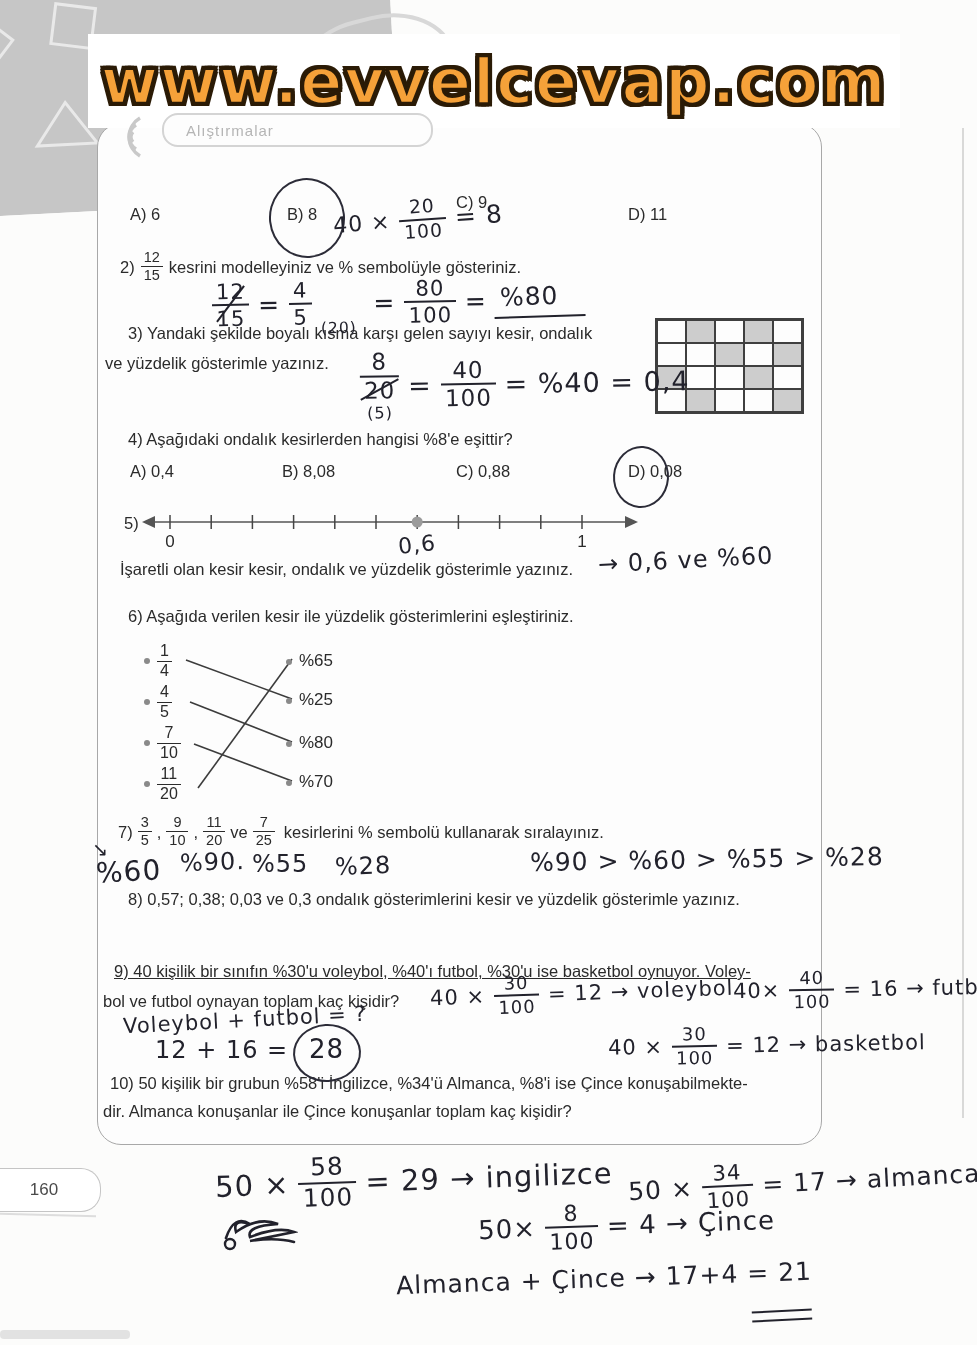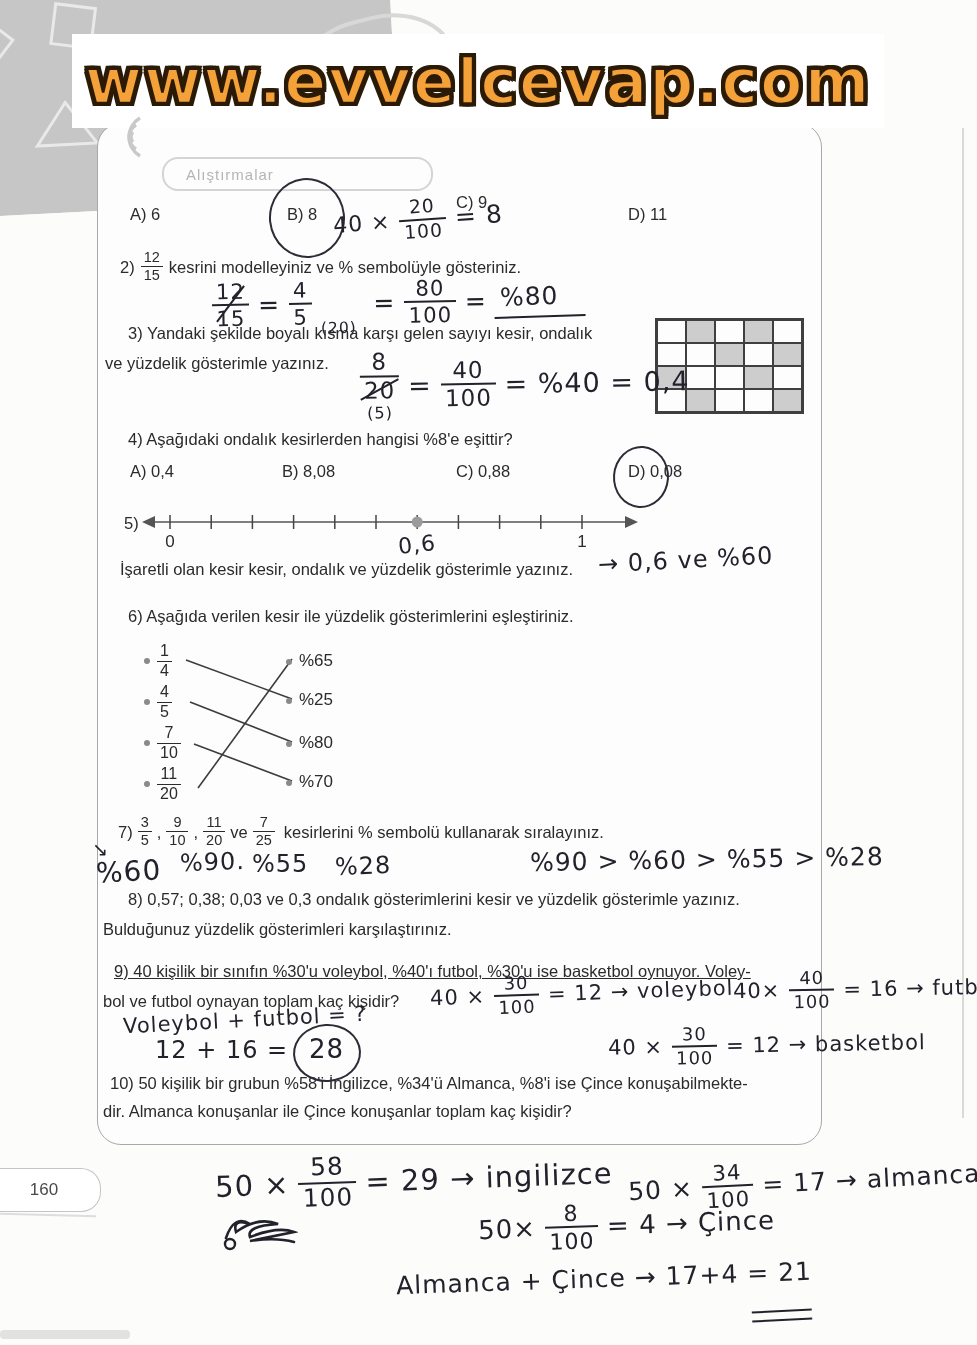--- a/index.html
+++ b/index.html
@@ -23,27 +23,27 @@
          background:#22222c;transform:rotate(-52deg);}
   .struckden .hden{position:relative;}
   .struckden .hden::after{content:"";position:absolute;left:-2px;right:-2px;top:45%;height:2px;
          background:#22222c;transform:rotate(-28deg);}
   .hsub{font-size:.62em;align-self:flex-end;transform:translateY(9px);}
   .circle{border:2px solid #2c2c38;border-radius:50%;}
   .bullet{display:inline-block;width:6px;height:6px;border-radius:50%;background:#8a8a8a;
           margin-right:7px;vertical-align:middle;}
   .card{border:1.6px solid #a8a8a8;border-radius:24px;background:#fdfdfd;}
   
-  .wm-box{background:#ffffff;}
+  .wm-box{background:#ffffff;margin-left:16px;}
   .wm-text{font-family:"DejaVu Sans",sans-serif;font-weight:bold;font-size:62px;letter-spacing:2px;
     color:#f5a139;-webkit-text-stroke:2.5px #2b1b06;
     text-shadow:3px 3px 0 #2b1b06,-3px -3px 0 #2b1b06,3px -3px 0 #2b1b06,-3px 3px 0 #2b1b06,
                 0 3px 0 #2b1b06,0 -3px 0 #2b1b06,3px 0 0 #2b1b06,-3px 0 0 #2b1b06;}
   .tab{border:2px solid #d4d4d4;border-radius:16px;background:#fdfdfd;color:#b5b5b5;
-       font-size:15px;letter-spacing:1px;display:flex;align-items:center;padding-left:22px;margin-top:44px;}
+       font-size:15px;letter-spacing:1px;display:flex;align-items:center;padding-left:22px;}
   #q3-grid{display:grid;grid-template-columns:repeat(5,29px);grid-auto-rows:23px;border:2px solid #3f3f3f;}
   .gcell{border:1px solid #3f3f3f;}
   .gcell.shaded{background:#cdcdcd;}
   .pagetab{background:#fff;border:1.6px solid #c5c5c5;border-left:none;
            border-radius:0 20px 20px 0;color:#4a4a4a;font-size:17px;
            display:flex;align-items:center;justify-content:center;}
   .underline-hw{border-bottom:2.6px solid #22222c;padding:0 26px 5px 6px;}
   .dbl-underline{border-top:2.6px solid #22222c;border-bottom:2.6px solid #22222c;height:7px;}
 </style>
 </head>
@@ -260,21 +260,20 @@
     <span style="margin-left:4px;">kesirlerini % sembolü kullanarak sıralayınız.</span>
   </div>
   <span class="abs hw" style="left:92px;top:838px;font-size:19px;z-index:4;">↘</span>
   <span class="abs hw" style="left:96px;top:855px;font-size:28px;transform:rotate(-3deg);z-index:4;">%60</span>
   <span class="abs hw" style="left:180px;top:848px;font-size:24px;transform:rotate(-2deg);z-index:4;">%90.</span>
   <span class="abs hw" style="left:252px;top:850px;font-size:24px;z-index:4;">%55</span>
   <span class="abs hw" style="left:335px;top:852px;font-size:24px;transform:rotate(-2deg);z-index:4;">%28</span>
   <span class="abs hw" style="left:530px;top:845px;font-size:25px;transform:rotate(-1deg);z-index:4;">%90 &gt; %60 &gt; %55 &gt; %28</span>
 
   <div class="abs print" style="left:128px;top:888px;z-index:3;">8) 0,57; 0,38; 0,03 ve 0,3 ondalık gösterimlerini kesir ve yüzdelik gösterimle yazınız.</div>
-  <div class="abs print" style="left:103px;top:918px;z-index:3;">Bulduğunuz yüzdelik gösterimleri karşılaştırınız.</div>
 
   <div class="abs print" style="left:114px;top:960px;z-index:3;text-decoration:underline;">9) 40 kişilik bir sınıfın %30'u voleybol, %40'ı futbol, %30'u ise basketbol oynuyor. Voley-</div>
   <div class="abs print" style="left:103px;top:990px;z-index:3;">bol ve futbol oynayan toplam kaç kişidir?</div>
   <span class="abs hw hwflex" style="left:430px;top:972px;font-size:21px;transform:rotate(-2deg);z-index:4;">
     <span>40 ×</span>
     <span class="hfrac">
         <span class="hnum">30</span>
         <span class="hden">100</span>
       </span>
     <span>= 12 → voleybol</span>

